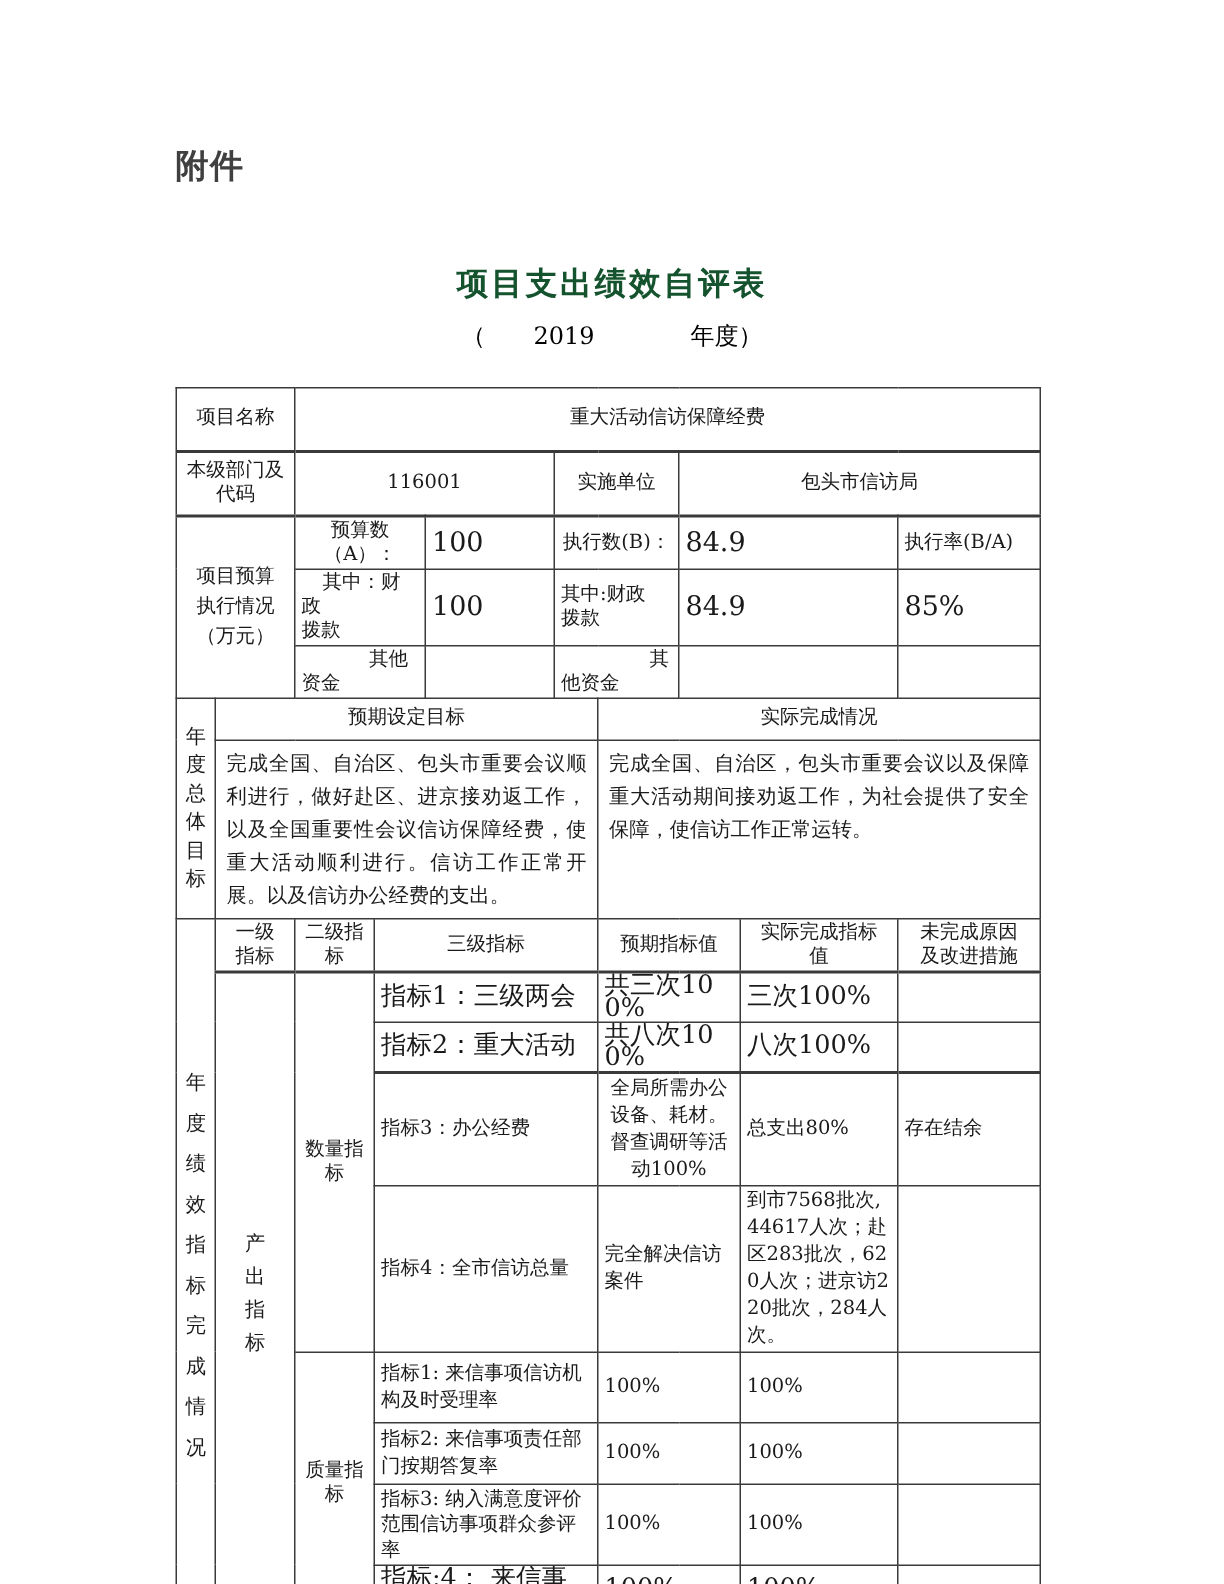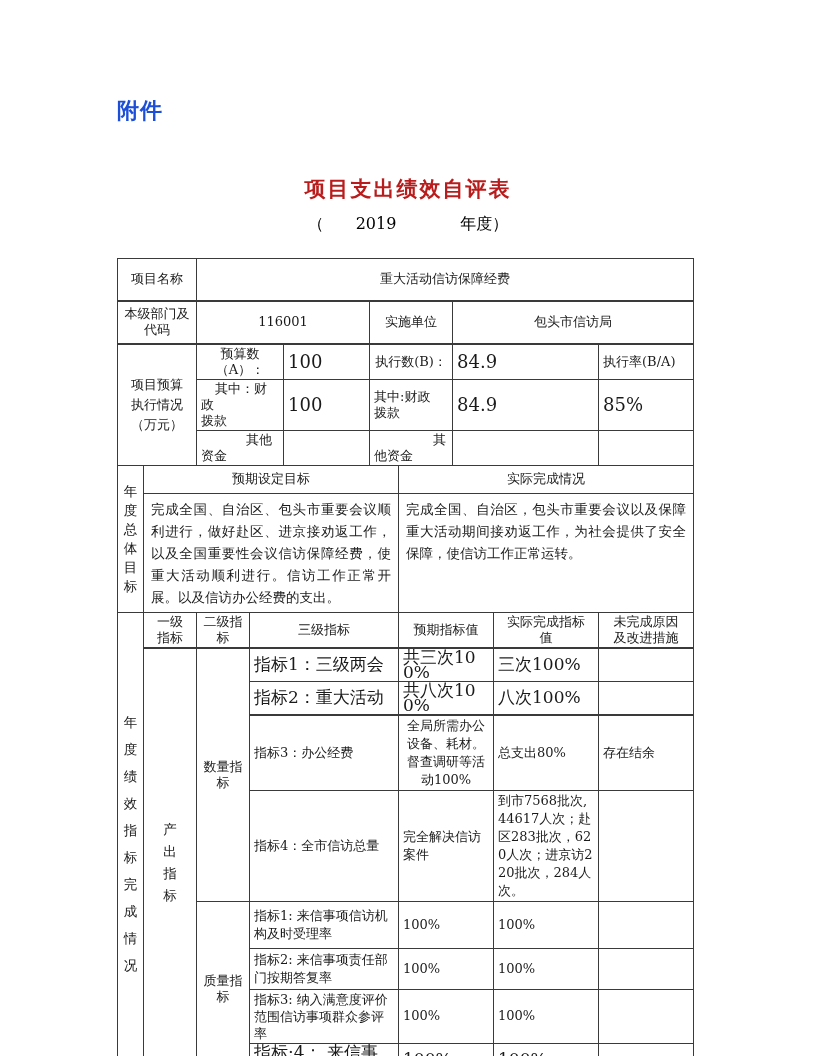--- a/index.html
+++ b/index.html
@@ -1,21 +1,21 @@
 <!DOCTYPE html>
 <html><head>
 <meta charset="utf-8">
 <style>
   html,body{margin:0;padding:0;background:#ffffff;}
   .page{position:relative;width:816px;height:1056px;background:#ffffff;overflow:hidden;
         font-family:"DejaVu Serif","Liberation Serif",serif;color:#1a1a1a;}
   .attach{position:absolute;left:117px;top:96px;font-size:22px;font-weight:700;letter-spacing:1px;
-          font-family:Liberation Mono, monospace;color:#1d4ed8;}
+          font-family:Liberation Mono, monospace;color:#404040;}
   .title{position:absolute;left:0;top:175px;width:816px;text-align:center;font-size:21px;font-weight:700;
-         letter-spacing:2px;font-family:"DejaVu Sans","Liberation Sans",sans-serif;color:#b91c1c;}
+         letter-spacing:2px;font-family:"DejaVu Sans","Liberation Sans",sans-serif;color:#14532d;}
   .year{position:absolute;left:0;top:214px;width:816px;text-align:center;font-size:16px;color:#000;}
 
   table.eval{position:absolute;left:117px;top:258px;width:576px;border-collapse:collapse;table-layout:fixed;}
   td{border:1px solid #3a3a3a;font-size:13px;line-height:16px;color:#1a1a1a;padding:1px 4px;
      vertical-align:middle;overflow:hidden;word-break:break-all;}
   .c{text-align:center;}
   .r{text-align:left;padding-right:6px;}
   .l{text-align:left;}
   .pre{white-space:pre-line;margin-left:20px;}
   .vert{white-space:pre-line;text-align:center;padding:0;}

